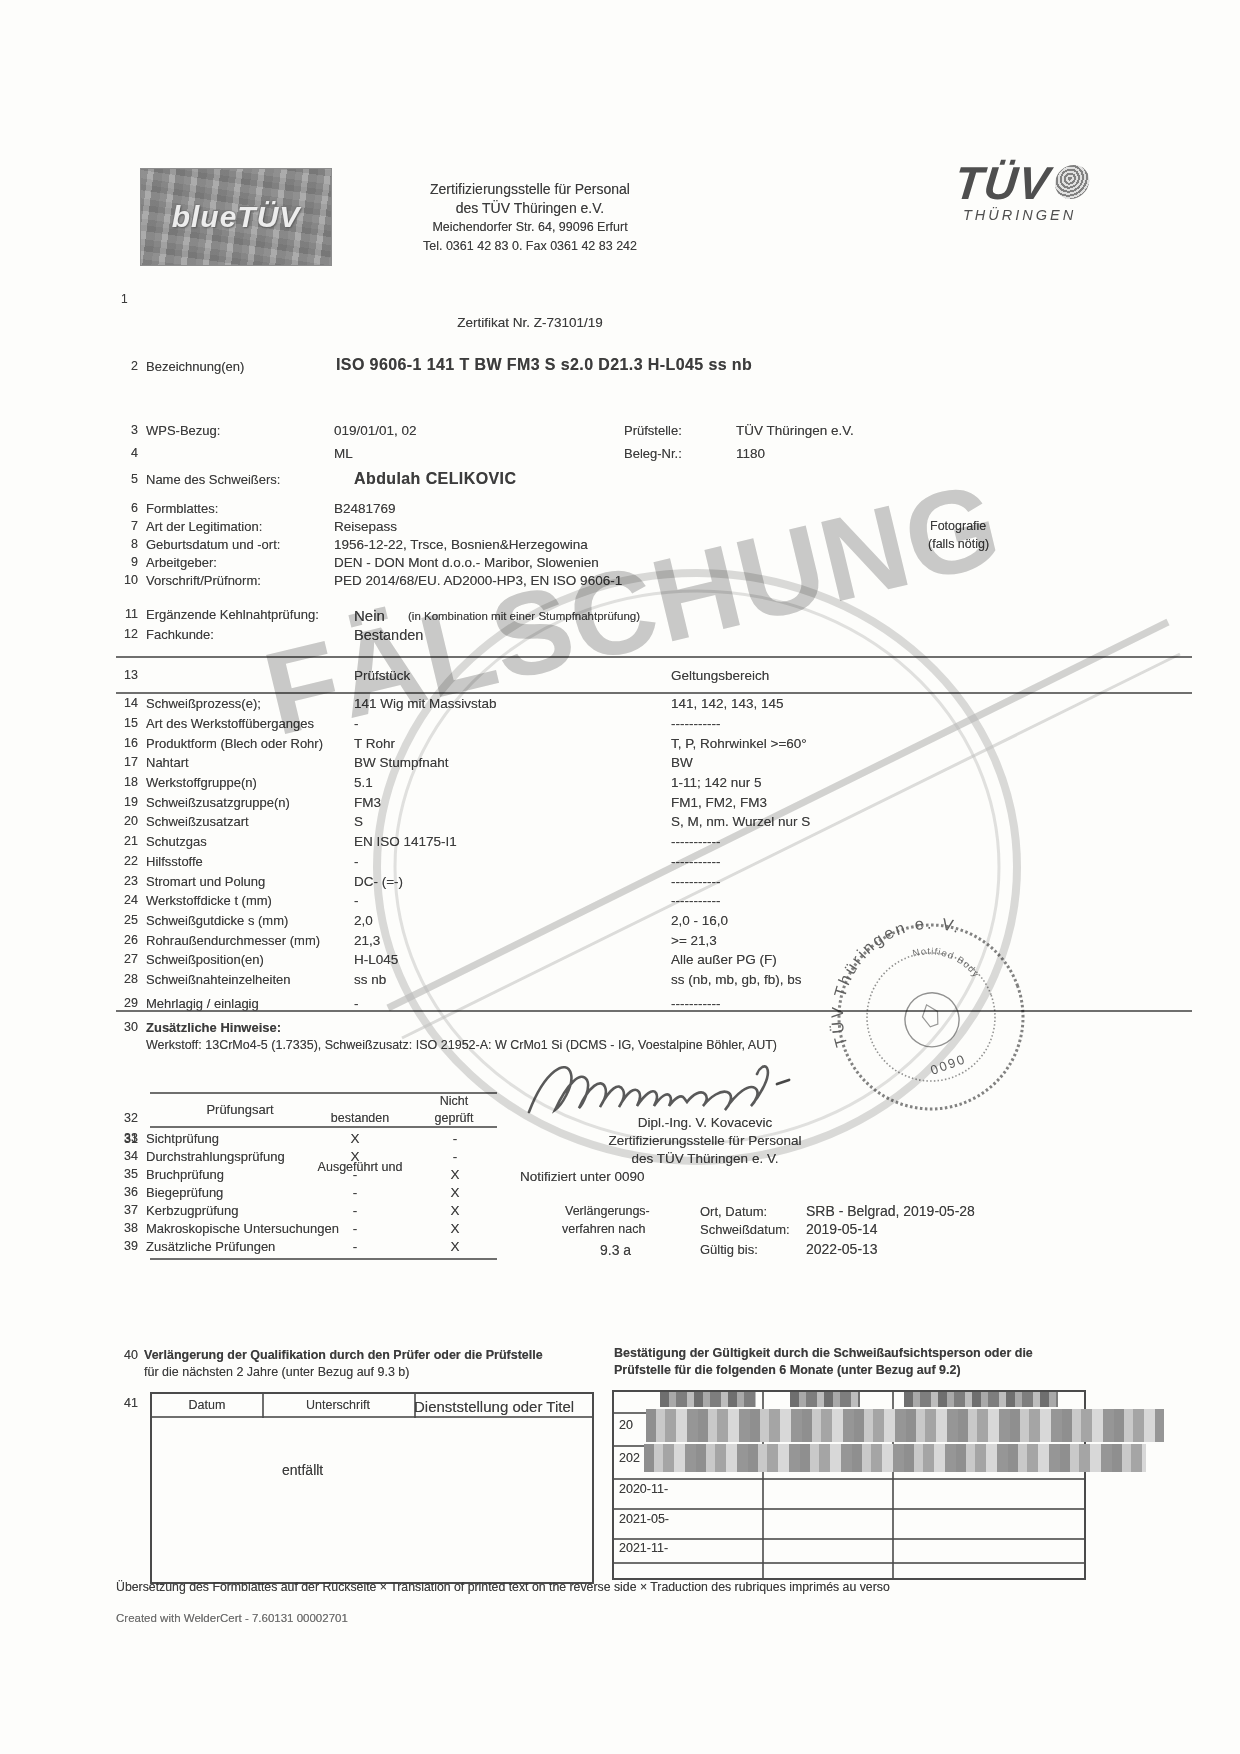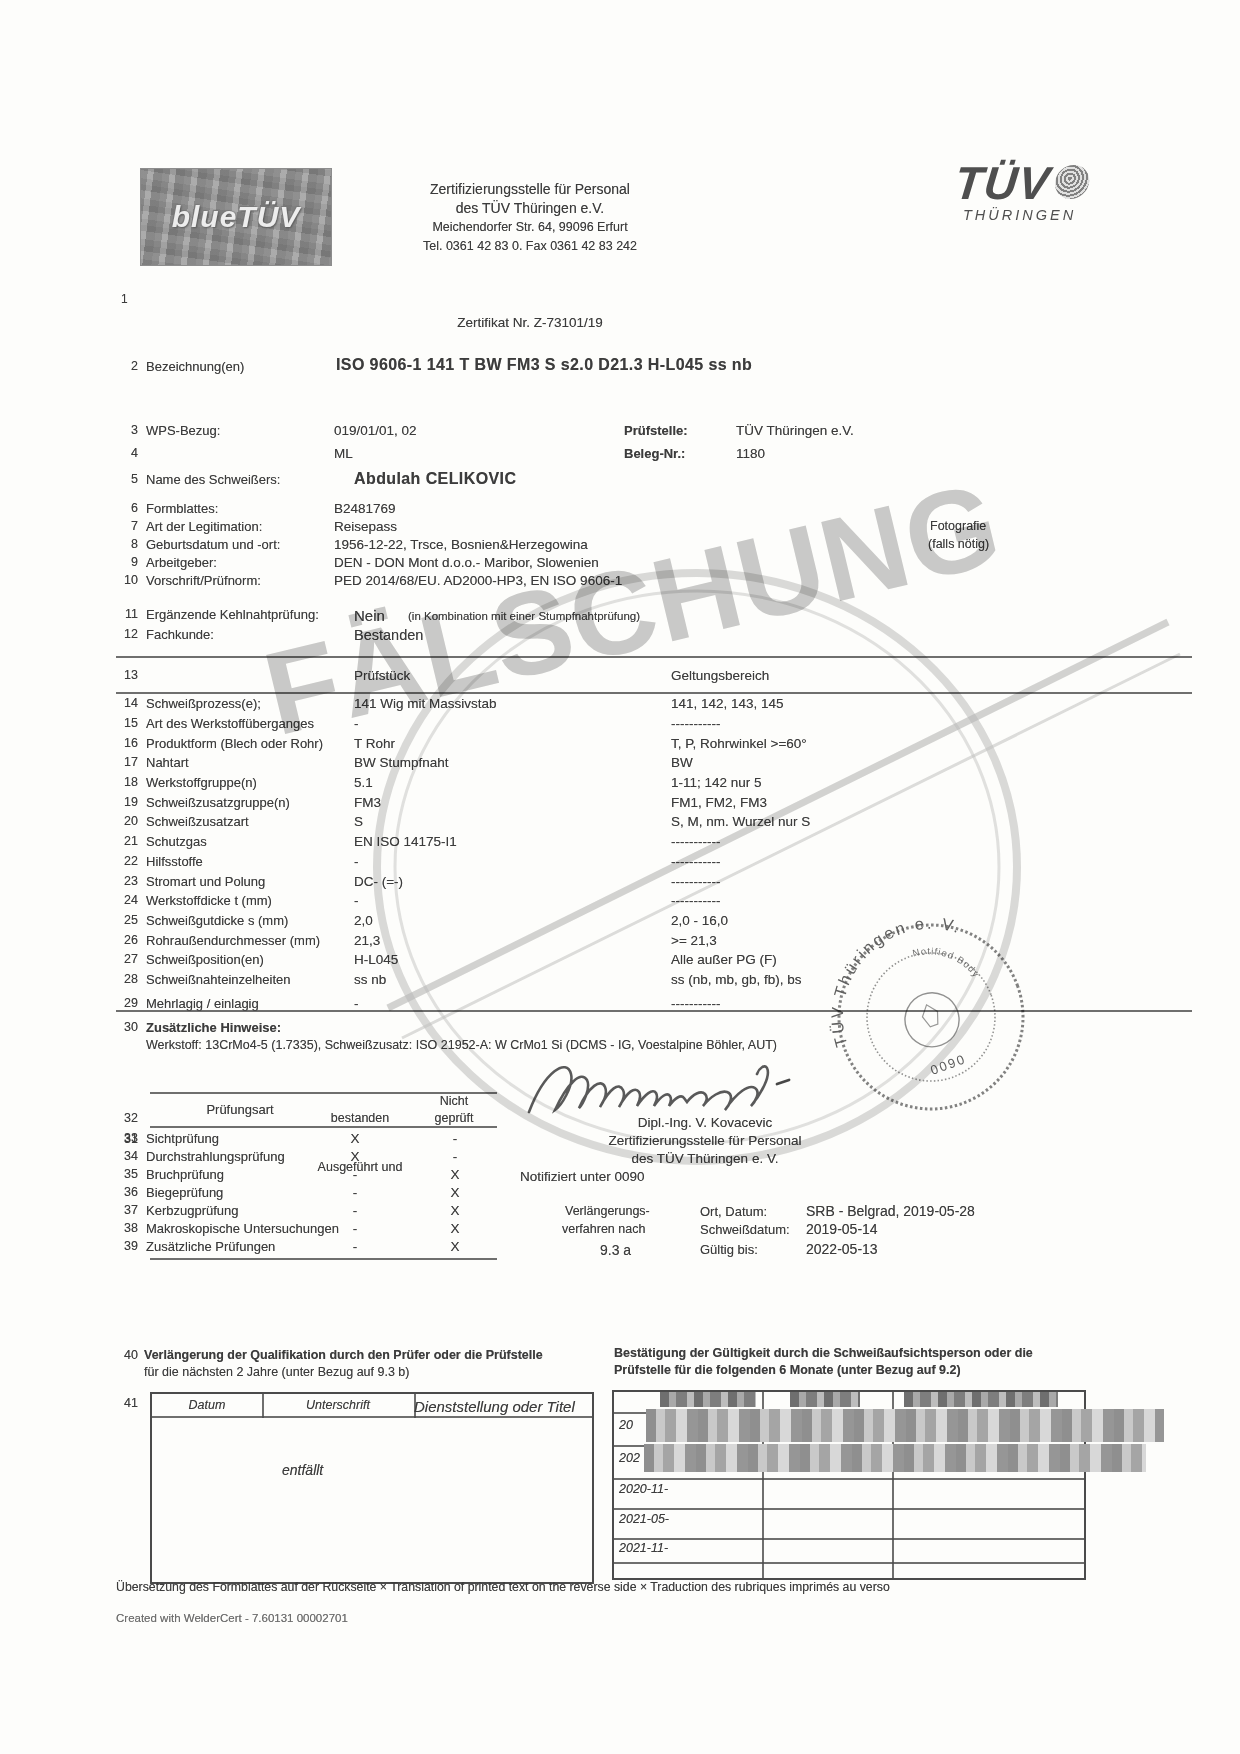--- a/index.html
+++ b/index.html
@@ -4,21 +4,21 @@
 <style>
   html,body{margin:0;padding:0;background:#e8e8e8;}
   .page{position:relative;width:1240px;height:1754px;background:#fdfdfb;margin:0 auto;
         font-family:"Liberation Sans","DejaVu Sans",sans-serif;color:#3c3c3c;overflow:hidden;}
   .t{position:absolute;white-space:nowrap;color:#3c3c3c;text-shadow:0 0 .5px rgba(60,60,60,.55);}
   .row{position:absolute;left:0;width:100%;height:19px;}
   .row>span{position:absolute;top:0;white-space:nowrap;text-shadow:0 0 .5px rgba(60,60,60,.55);}
   .c-num{left:116px;width:22px;text-align:right;font-size:12.5px;}
   .c-lab{left:146px;font-size:13px;}
   .c-val{left:334px;font-size:13.5px;}
-  .c-lab2{left:624px;font-size:13px;font-weight:bold;}
+  .c-lab2{left:624px;font-size:13px;}
   .c-val2{left:736px;font-size:13.5px;}
   .c-test{left:354px;font-size:13.5px;}
   .c-range{left:671px;font-size:13.5px;}
   .c-done{left:322px;width:66px;text-align:center;font-size:13.5px;}
   .c-skip{left:422px;width:66px;text-align:center;font-size:13.5px;}
   .bigval{font-weight:bold;font-size:16px;letter-spacing:.4px;}
   .hline{position:absolute;height:2px;background:#4b4b4b;opacity:.8;}
   .vline{position:absolute;width:2px;background:#4b4b4b;opacity:.8;}
   .bluetuv{position:absolute;left:140px;top:168px;width:190px;height:96px;border:1px solid #8d8d8d;
      background:
@@ -36,21 +36,21 @@
   .falsch{left:268px;top:628px;font-size:118px;font-weight:700;letter-spacing:1px;
      color:rgba(152,152,152,.5);transform:rotate(-13.5deg);transform-origin:0 50%;white-space:nowrap;}
   .pixel{position:absolute;
      background-image:
        repeating-linear-gradient(90deg,#8f8f8f 0 10px,#c9c9c9 10px 19px,#a5a5a5 19px 30px,#d8d8d8 30px 41px,#969696 41px 52px),
        repeating-linear-gradient(0deg, rgba(255,255,255,0) 0 9px, rgba(70,70,70,.4) 9px 17px, rgba(255,255,255,.3) 17px 26px);}
   .pixeld{position:absolute;
      background-image:
        repeating-linear-gradient(90deg,#6f6f6f 0 9px,#a9a9a9 9px 16px,#7e7e7e 16px 27px,#bdbdbd 27px 34px),
        repeating-linear-gradient(0deg, rgba(255,255,255,0) 0 6px, rgba(50,50,50,.45) 6px 11px);}
-  .box{position:absolute;border:2px solid #4b4b4b;font-style:italic;}
+  .box{position:absolute;border:2px solid #4b4b4b;}
 </style>
 </head>
 <body>
 
 <div class="page">
 
   <div class="bluetuv">
     <span>blueTÜV</span>
   </div>
 

